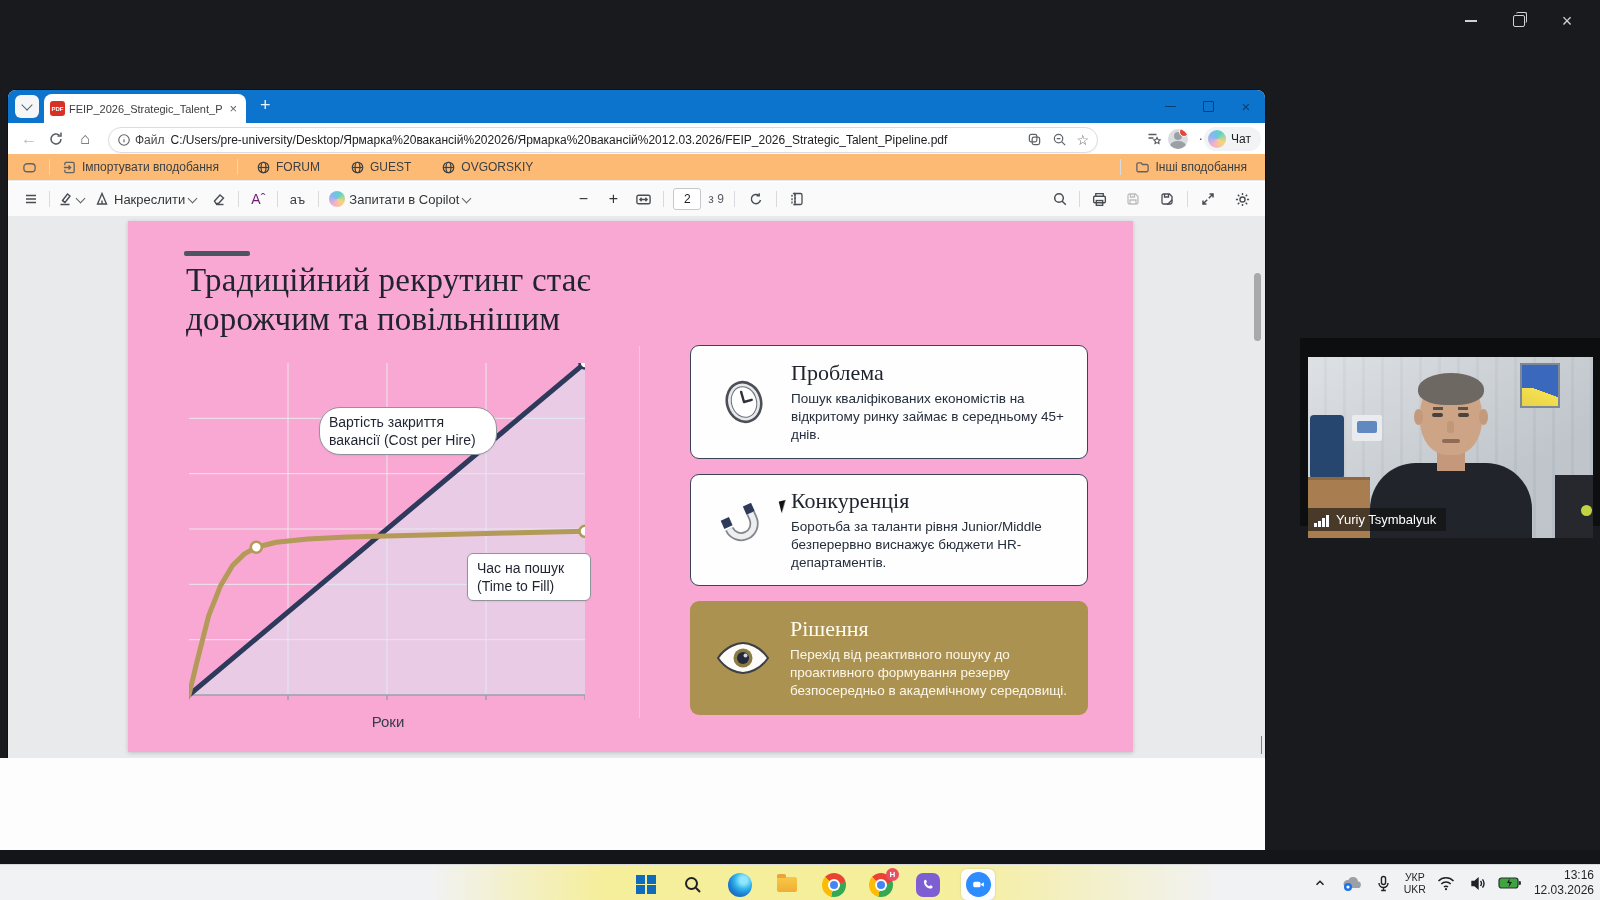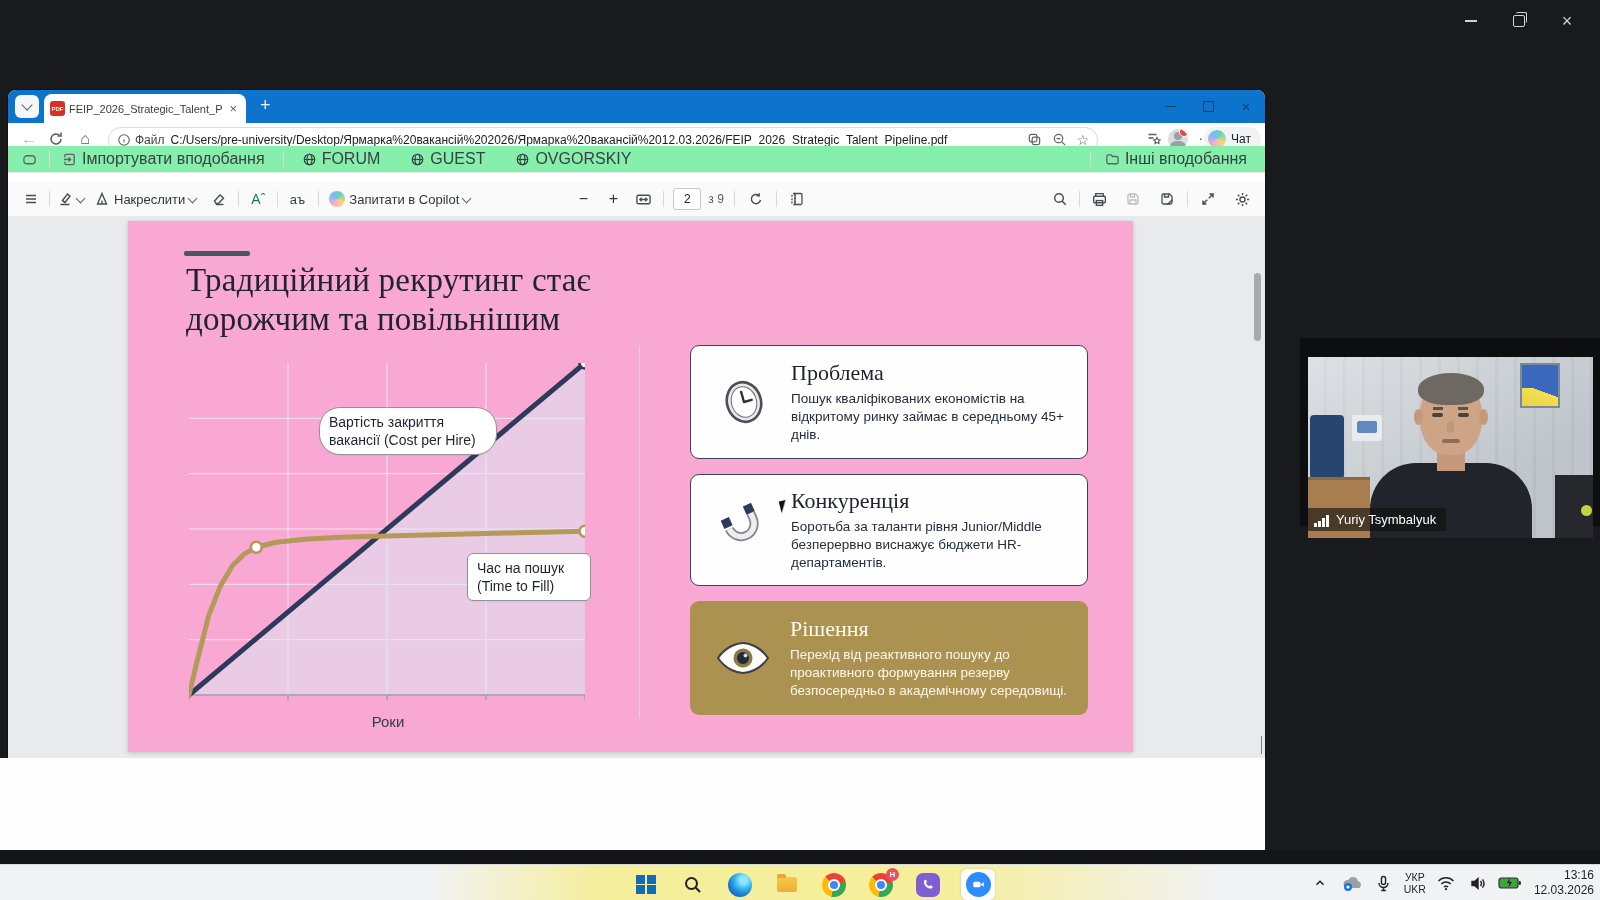--- a/index.html
+++ b/index.html
@@ -31,21 +31,21 @@
   .navico{color:#585b60;font-size:16px;width:26px;text-align:center;}
   #addr{left:100px;top:3.5px;width:990px;height:26px;background:#fff;border:1px solid #dadce0;border-radius:14px;display:flex;align-items:center;padding:0 8px;box-sizing:border-box;box-shadow:0 1px 2px rgba(0,0,0,.04);}
   #addrtext{font-size:12px;color:#202124;white-space:nowrap;overflow:hidden;}
   #addrprefix{font-size:12px;color:#444;margin:0 6px 0 4px;}
   .copilot-dot{width:18px;height:18px;border-radius:50%;background:conic-gradient(from 210deg,#f7b0c8,#8ab4f8,#60d2c5,#f8d478,#f7b0c8);}
   #copilot-pill{height:24px;border-radius:12px;background:#f1f3f4;display:flex;align-items:center;gap:5px;padding:0 10px 0 4px;font-size:12px;color:#202124;}
   .avatar{width:20px;height:20px;border-radius:50%;background:#dadce0;position:relative;overflow:hidden;}
   .avatar:before{content:"";position:absolute;left:6px;top:3px;width:8px;height:8px;border-radius:50%;background:#9aa0a6;}
   .avatar:after{content:"";position:absolute;left:2px;top:12px;width:16px;height:10px;border-radius:50%;background:#9aa0a6;}
   .avdot{position:absolute;right:-1px;top:-2px;width:8px;height:8px;border-radius:50%;background:#e8453c;border:1.5px solid #fff;}
-  #bookmarks{left:0;top:56px;width:100%;height:26px;background:#86efac;border-bottom:1px solid #e8e9eb;font-size:16px;color:#3c4043;}
+  #bookmarks{left:0;top:64px;width:100%;height:26px;background:#fdba74;border-bottom:1px solid #e8e9eb;font-size:12px;color:#3c4043;}
   .bm{display:flex;align-items:center;gap:5px;padding:0 4px;}
   #pdfbar{left:0;top:92px;width:100%;height:34px;background:#fafafb;border-bottom:1px solid #e0e1e3;font-size:13px;color:#323639;}
   .pbtn{display:flex;align-items:center;justify-content:center;min-width:22px;height:24px;border-radius:4px;gap:4px;}
   .chev-s{width:6px;height:6px;border-right:1.4px solid #5f6368;border-bottom:1.4px solid #5f6368;transform:rotate(45deg);margin-top:-2px;}
   #pageinput{width:26px;height:20px;border:1px solid #c6c8cb;border-radius:3px;text-align:center;font-size:12px;color:#202124;background:#fff;padding:0;}
   #pdfarea{left:0;top:126px;width:100%;height:542px;background:#e9eaec;overflow:hidden;}
   #pdfpage{left:120px;top:5px;width:1005px;height:531px;background:#f9a8d4;box-shadow:0 1px 4px rgba(0,0,0,.18);}
   #pdfscroll{right:4px;top:57px;width:7px;height:68px;background:#a8a9ad;border-radius:4px;}
   
   .slide-title{font-family:"Liberation Serif","DejaVu Serif",serif;font-size:33px;color:#20242e;line-height:1.17;letter-spacing:.2px;}
@@ -243,21 +243,21 @@
         <span class="chev-s"></span>
       </div>
       <div class="pbtn" style="margin-left:12px;">
         <svg class="ic" width="16" height="16" viewBox="0 0 16 16" fill="none" stroke="#4a4d52" stroke-width="1.4">
             <path d="M3.5 10L9 4l3.5 3-5 5.5H5z"></path>
             <path d="M5 13.5h7.5"></path>
           </svg>
       </div>
       <span class="sep" style="margin:0 8px;"></span>
       <div class="pbtn">
-          <span style="font-size:14px;color:#15803d;">Aˆ</span>
+          <span style="font-size:14px;color:#701a75;">Aˆ</span>
         </div>
       <span class="sep" style="margin:0 8px;"></span>
       <div class="pbtn">
           <span style="font-size:13px;color:#3a3d42;">аъ</span>
         </div>
       <span class="sep" style="margin:0 10px;"></span>
       <div class="pbtn">
         <span class="copilot-dot" style="width:16px;height:16px;"></span>
         <span>Запитати в Copilot</span>
         <span class="chev-s"></span>

